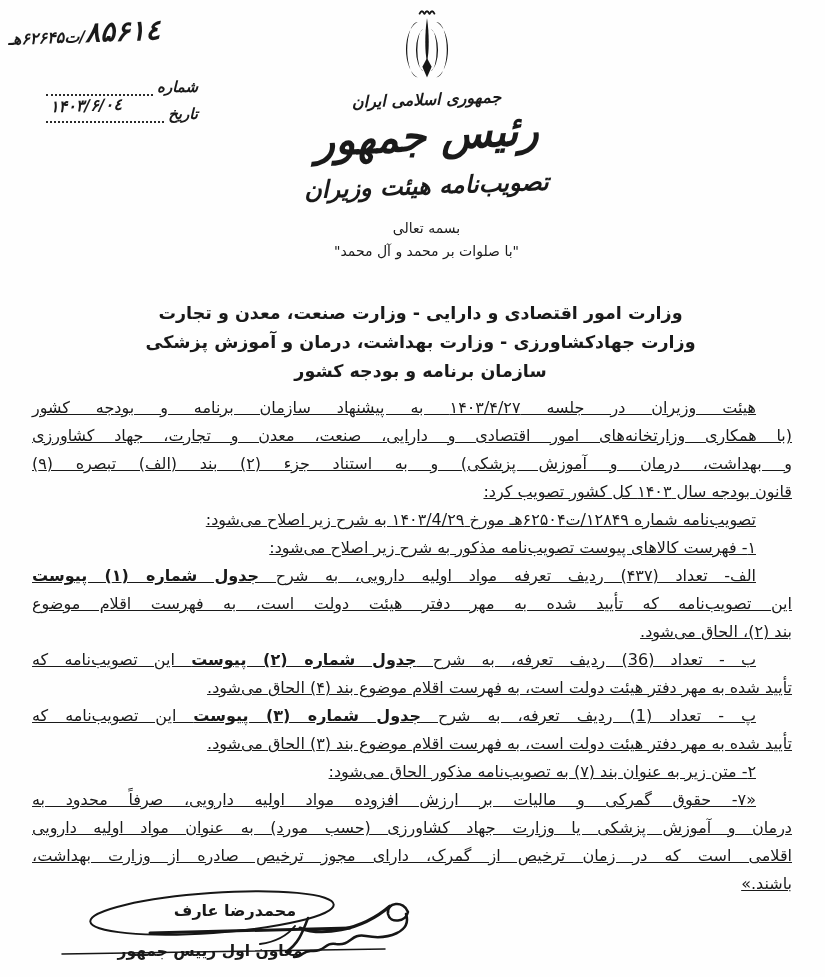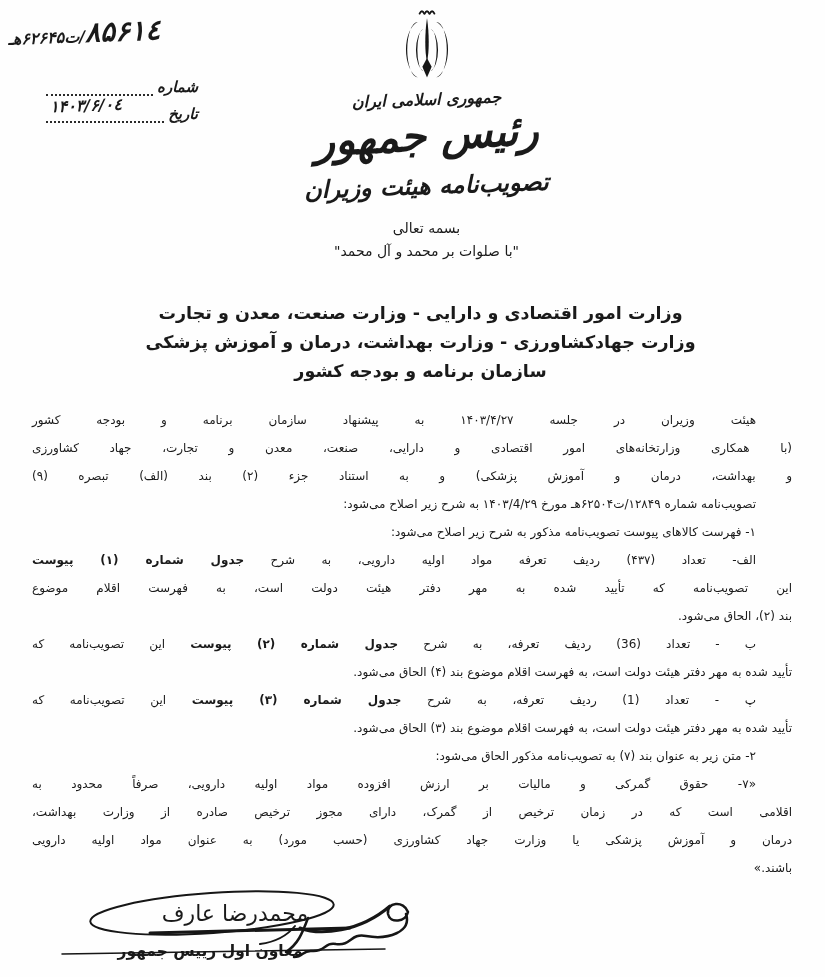--- a/index.html
+++ b/index.html
@@ -36,31 +36,31 @@
   .hdr .doctype{font-size:24px; font-weight:bold; font-style:italic; transform:rotate(-2deg); margin-top:12px;}
   .hdr .basmala{font-size:14px; margin-top:20px;}
   .hdr .salawat{font-size:14px; margin-top:7px;}
   
   .addr{
     position:absolute; top:299px; left:0; right:0; transform:translateX(8px);
     text-align:center; direction:rtl; font-weight:bold; font-size:17.5px; line-height:29px;
   }
   
   .bodytxt{
-    position:absolute; top:406px; right:33px; left:32px; direction:rtl;
-    font-size:12px; line-height:28px;
+    position:absolute; top:394px; right:33px; left:32px; direction:rtl;
+    font-size:16px; line-height:28px;text-decoration:underline;
   }
   .bodytxt div{text-align:right;}
   .bodytxt div.just{text-align:justify; text-align-last:justify; -moz-text-align-last:justify;}
   .bodytxt div.ind{padding-right:36px;}
   .bodytxt .b{font-weight:bold;}
   
   .sig-name{
     position:absolute; left:150px; top:901px; width:170px; text-align:center;
-    direction:rtl; font-weight:normal; font-size:22px; z-index:1;
+    direction:rtl; font-weight:bold; font-size:16px; z-index:1;
   }
   .sig-title{
     position:absolute; left:100px; top:942px; width:220px; text-align:center;
     direction:rtl; font-weight:bold; font-size:15.5px; z-index:1;
   }
   .sig-svg{position:absolute; left:50px; top:888px; z-index:2; pointer-events:none;}
 </style>
 </head>
 <body>
 
@@ -110,33 +110,34 @@
   <div class="addr">
       <div>وزارت امور اقتصادی و دارایی - وزارت صنعت، معدن و تجارت</div>
       <div>وزارت جهادکشاورزی - وزارت بهداشت، درمان و آموزش پزشکی</div>
       <div>سازمان برنامه و بودجه کشور</div>
     </div>
 
   <div class="bodytxt">
       <div class="just ind"><span>هیئت وزیران در جلسه ۱۴۰۳/۴/۲۷ به پیشنهاد سازمان برنامه و بودجه کشور</span></div>
       <div class="just "><span>(با همکاری وزارتخانه‌های امور اقتصادی و دارایی، صنعت، معدن و تجارت، جهاد کشاورزی</span></div>
       <div class="just "><span>و بهداشت، درمان و آموزش پزشکی) و به استناد جزء (۲) بند (الف) تبصره (۹)</span></div>
+      <div class=""><span>قانون بودجه سال ۱۴۰۳ کل کشور تصویب کرد:</span></div>
       <div class="ind"><span>تصویب‌نامه شماره ۱۲۸۴۹/ت۶۲۵۰۴هـ مورخ ۱۴۰۳/4/۲۹ به شرح زیر اصلاح می‌شود:</span></div>
       <div class="ind"><span>۱- فهرست کالاهای پیوست تصویب‌نامه مذکور به شرح زیر اصلاح می‌شود:</span></div>
       <div class="just ind"><span>الف- تعداد (۴۳۷) ردیف تعرفه مواد اولیه دارویی، به شرح </span><span class="b">جدول شماره (۱) پیوست</span></div>
       <div class="just "><span>این تصویب‌نامه که تأیید شده به مهر دفتر هیئت دولت است، به فهرست اقلام موضوع</span></div>
       <div class=""><span>بند (۲)، الحاق می‌شود.</span></div>
       <div class="just ind"><span>ب - تعداد (36) ردیف تعرفه، به شرح </span><span class="b">جدول شماره (۲) پیوست</span><span> این تصویب‌نامه که</span></div>
       <div class=""><span>تأیید شده به مهر دفتر هیئت دولت است، به فهرست اقلام موضوع بند (۴) الحاق می‌شود.</span></div>
       <div class="just ind"><span>پ - تعداد (1) ردیف تعرفه، به شرح </span><span class="b">جدول شماره (۳) پیوست</span><span> این تصویب‌نامه که</span></div>
       <div class=""><span>تأیید شده به مهر دفتر هیئت دولت است، به فهرست اقلام موضوع بند (۳) الحاق می‌شود.</span></div>
       <div class="ind"><span>۲- متن زیر به عنوان بند (۷) به تصویب‌نامه مذکور الحاق می‌شود:</span></div>
       <div class="just ind"><span>«۷- حقوق گمرکی و مالیات بر ارزش افزوده مواد اولیه دارویی، صرفاً محدود به</span></div>
+      <div class="just "><span>درمان و آموزش پزشکی یا وزارت جهاد کشاورزی (حسب مورد) به عنوان مواد اولیه دارویی</span></div>
       <div class="just "><span>اقلامی است که در زمان ترخیص از گمرک، دارای مجوز ترخیص صادره از وزارت بهداشت،</span></div>
-      <div class="just "><span>درمان و آموزش پزشکی یا وزارت جهاد کشاورزی (حسب مورد) به عنوان مواد اولیه دارویی</span></div>
       <div class=""><span>باشند.»</span></div>
     </div>
 
   <div class="sig-name">محمدرضا عارف</div>
   <div class="sig-title">معاون اول رییس جمهور</div>
   <svg class="sig-svg" width="380" height="88" viewBox="0 0 380 88">
     <g fill="none" stroke="#161616" stroke-linecap="round">
       <ellipse cx="162" cy="25" rx="122" ry="20" transform="rotate(-4 162 25)" stroke-width="2"></ellipse>
       <path d="M100,45 L300,40" stroke-width="3"></path>
       <path d="M12,66 L335,61" stroke-width="1.5"></path>

